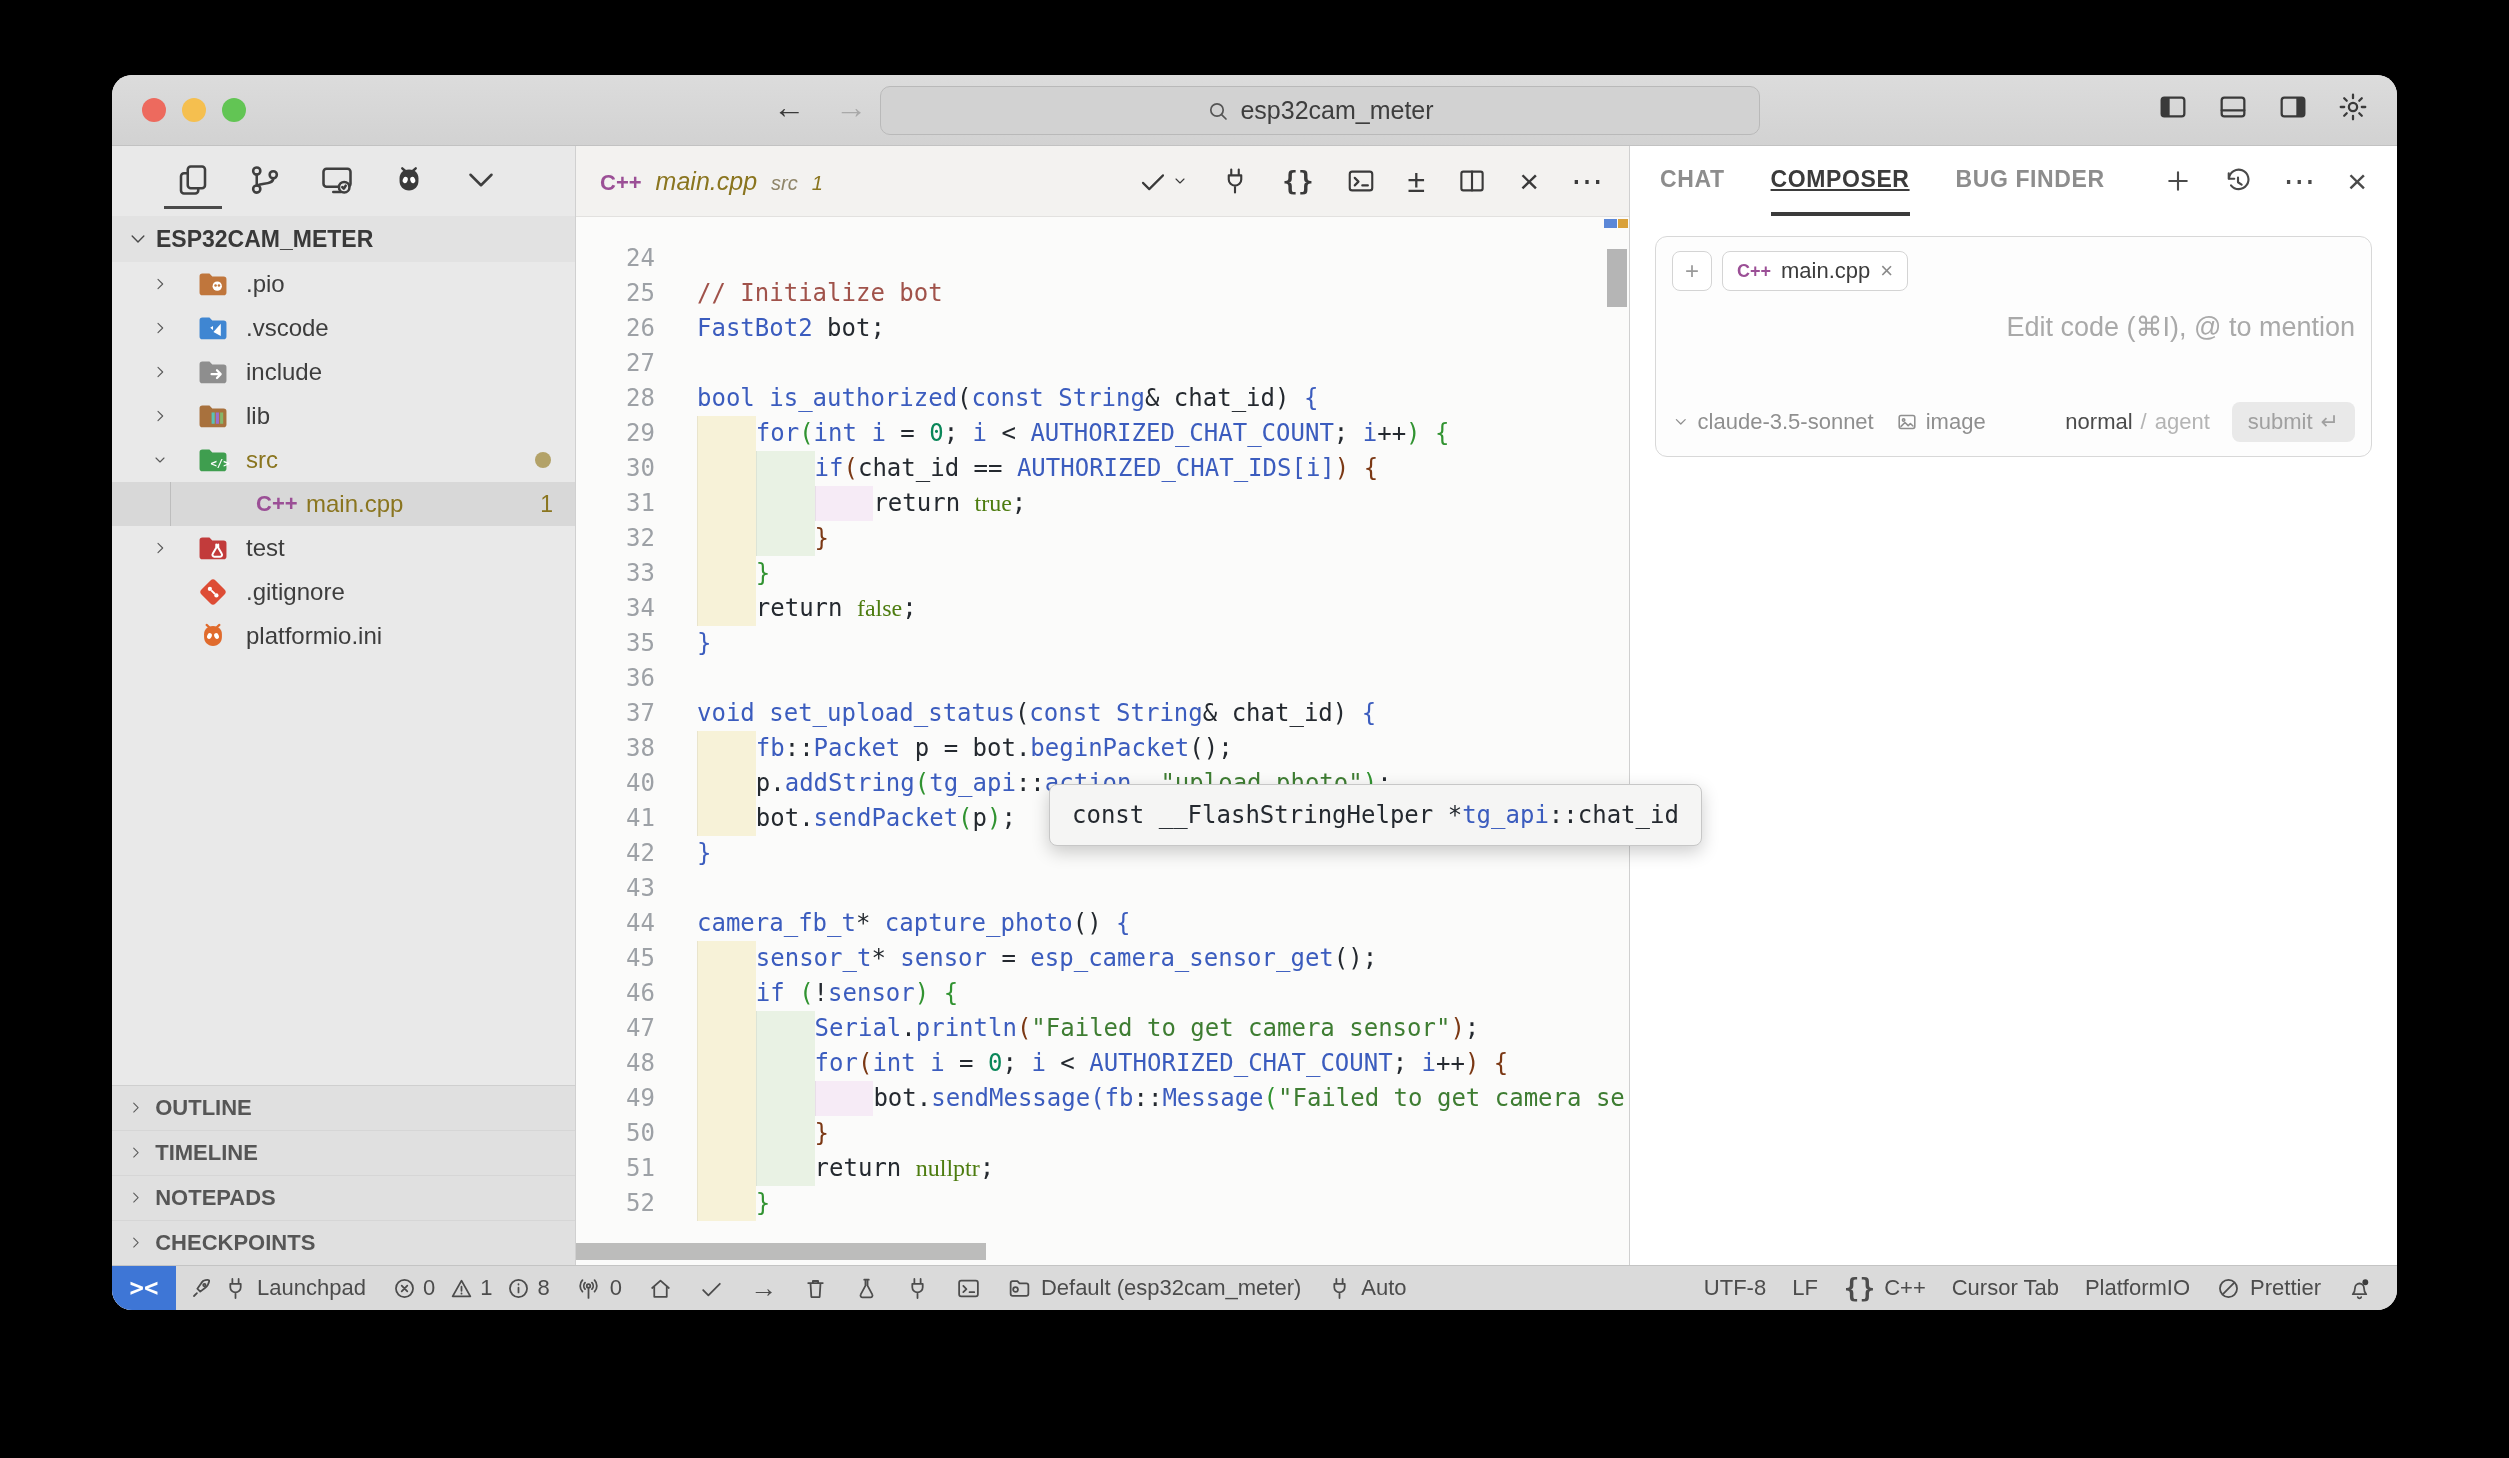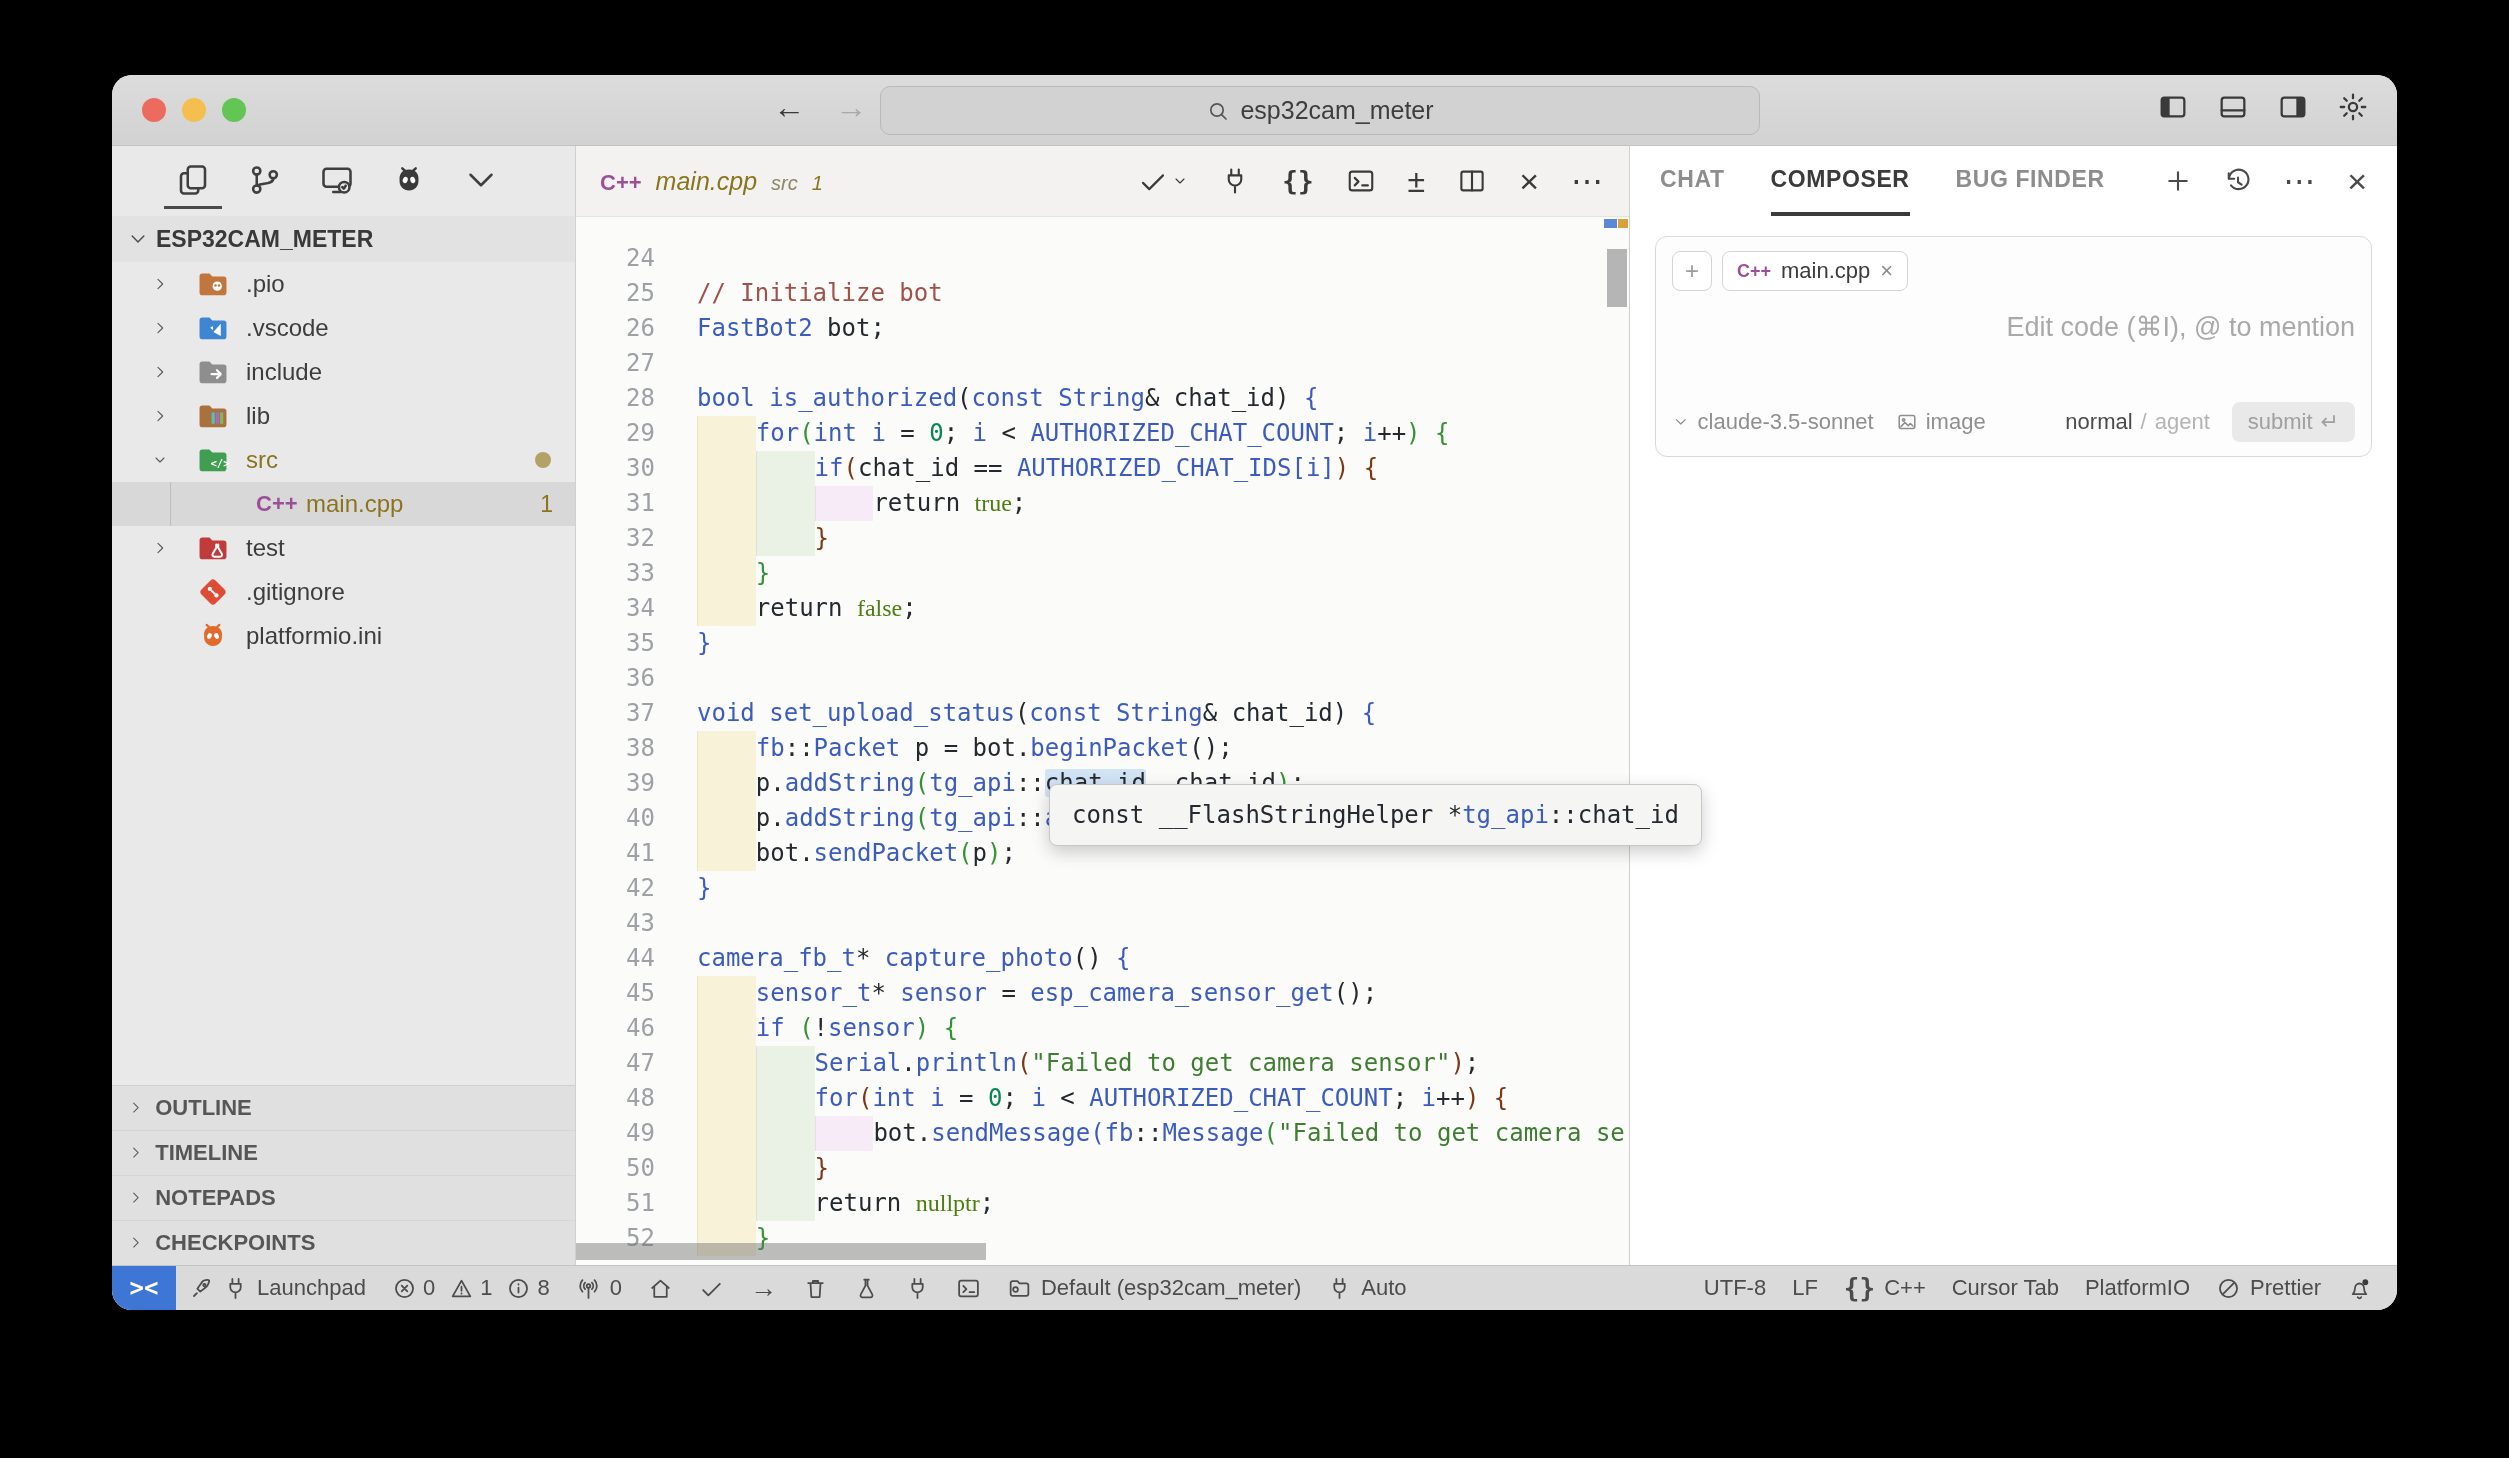--- a/index.html
+++ b/index.html
@@ -74,21 +74,21 @@
   .hscroll{position:absolute;left:0;bottom:5px;width:410px;height:17px;background:rgba(110,110,110,.45);}
   
   .hover{position:absolute;left:937px;top:638px;height:60px;z-index:60;background:#f5f5f4;border:1.5px solid #c7c7c7;
          border-radius:8px;box-shadow:0 6px 18px rgba(0,0,0,.2);display:flex;align-items:center;padding:0 22px;
          font-family:"DejaVu Sans Mono",monospace;font-size:24px;white-space:pre;}
   
   .panel{flex:0 0 767px;background:#ffffff;border-left:1px solid #d0d0d0;display:flex;flex-direction:column;}
   .p-header{flex:0 0 70px;display:flex;align-items:stretch;padding:0 30px;gap:46px;}
   .ptab{font-size:23px;font-weight:bold;color:#8d8d8d;letter-spacing:0.6px;display:flex;align-items:center;
         border-bottom:4px solid transparent;white-space:nowrap;}
-  .ptab.active{color:#3b3b3b;border-bottom-color:#3b3b3b;}
+  .ptab.active{color:#3b3b3b;border-bottom-color:#3b3b3b;text-decoration:underline;}
   .p-icons{margin-left:auto;display:flex;gap:30px;align-items:center;color:#4a4a4a;font-size:30px;}
   .p-icons .ic{display:flex;}
   .composer{margin:20px 25px 0 25px;height:221px;background:#fdfdfd;border:1.5px solid #d8d8d8;border-radius:12px;
             display:flex;flex-direction:column;padding:14px 16px;box-sizing:border-box;}
   .chips{display:flex;gap:10px;align-items:center;}
   .chip-add{width:38px;height:38px;border:1.5px solid #d4d4d4;border-radius:8px;background:#fff;display:flex;
             align-items:center;justify-content:center;color:#9a9a9a;font-size:24px;}
   .chip-file{height:38px;border:1.5px solid #d4d4d4;border-radius:8px;background:#fff;display:flex;align-items:center;
              gap:10px;padding:0 14px;font-size:22px;color:#3c3c3c;}
   .chip-file .cppmark{font-size:18px;}
@@ -495,24 +495,20 @@
             </div>
             <div class="cline">
               <div class="gut">37</div>
               <div class="ltext"><span class="tok b">void</span><span class="tok d"> </span><span class="tok b">set_upload_status</span><span class="tok d">(</span><span class="tok b">const</span><span class="tok d"> </span><span class="tok b">String</span><span class="tok d">&amp; chat_id) </span><span class="tok b">{</span></div>
             </div>
             <div class="cline">
               <div class="gut">38</div>
               <div class="ltext"><span class="ind i0"></span><span class="tok b">fb</span><span class="tok d">::</span><span class="tok b">Packet</span><span class="tok d"> p = bot.</span><span class="tok b">beginPacket</span><span class="tok d">();</span></div>
             </div>
             <div class="cline">
-              <div class="gut">39</div>
-              <div class="ltext"><span class="ind i0"></span><span class="tok d">p.</span><span class="tok b">addString</span><span class="tok gr">(</span><span class="tok b">tg_api</span><span class="tok d">::</span><span class="tok hl">chat_id</span><span class="tok d">, chat_id</span><span class="tok gr">)</span><span class="tok d">;</span></div>
-            </div>
-            <div class="cline">
               <div class="gut">40</div>
               <div class="ltext"><span class="ind i0"></span><span class="tok d">p.</span><span class="tok b">addString</span><span class="tok gr">(</span><span class="tok b">tg_api</span><span class="tok d">::</span><span class="tok b">action</span><span class="tok d">, </span><span class="tok s">"upload_photo"</span><span class="tok gr">)</span><span class="tok d">;</span></div>
             </div>
             <div class="cline">
               <div class="gut">41</div>
               <div class="ltext"><span class="ind i0"></span><span class="tok d">bot.</span><span class="tok b">sendPacket</span><span class="tok gr">(</span><span class="tok d">p</span><span class="tok gr">)</span><span class="tok d">;</span></div>
             </div>
             <div class="cline">
               <div class="gut">42</div>
               <div class="ltext"><span class="tok b">}</span></div>

